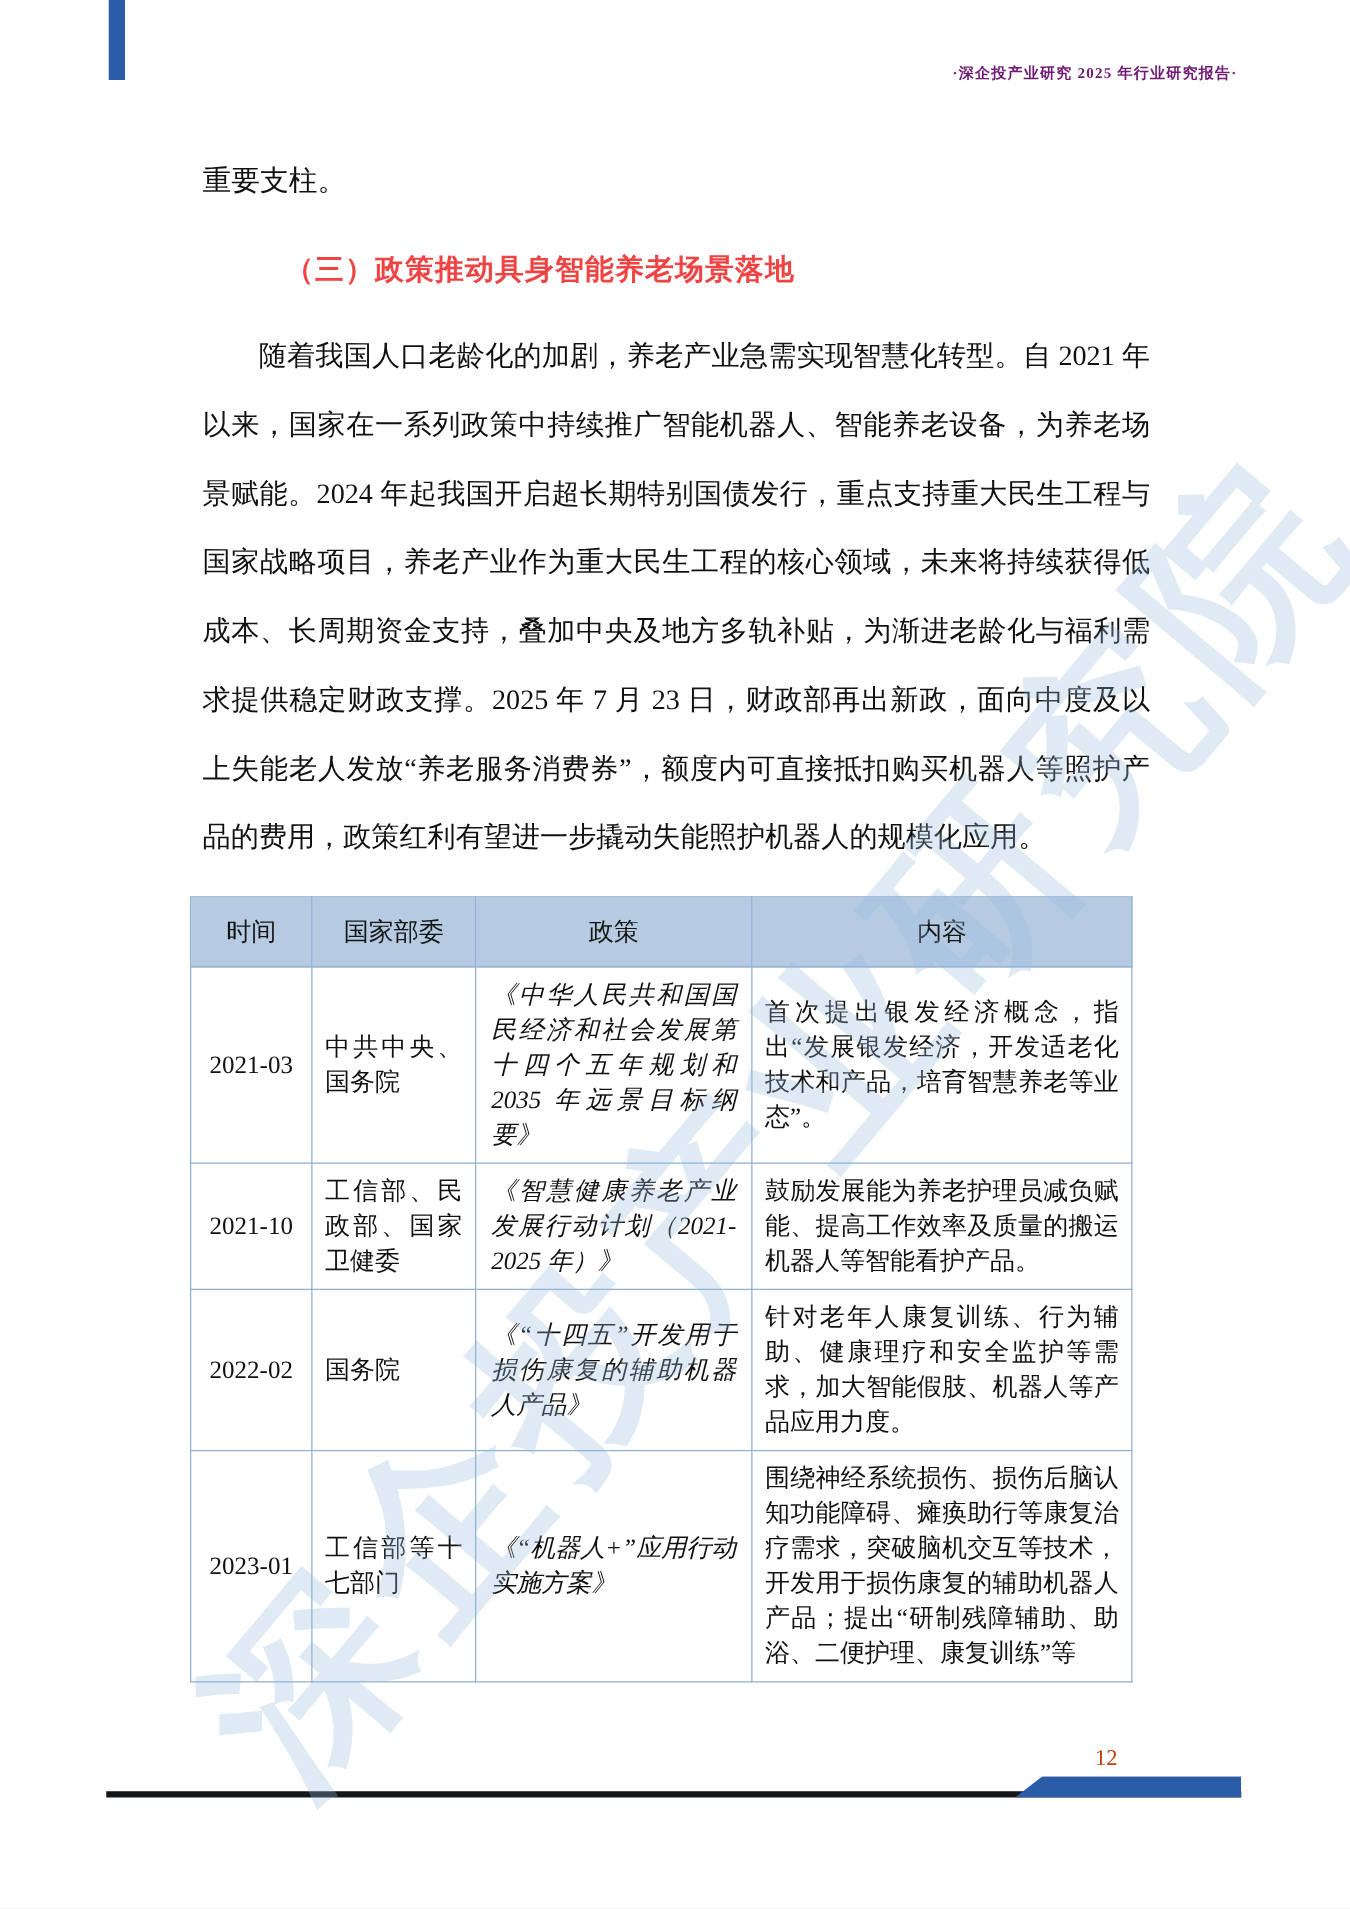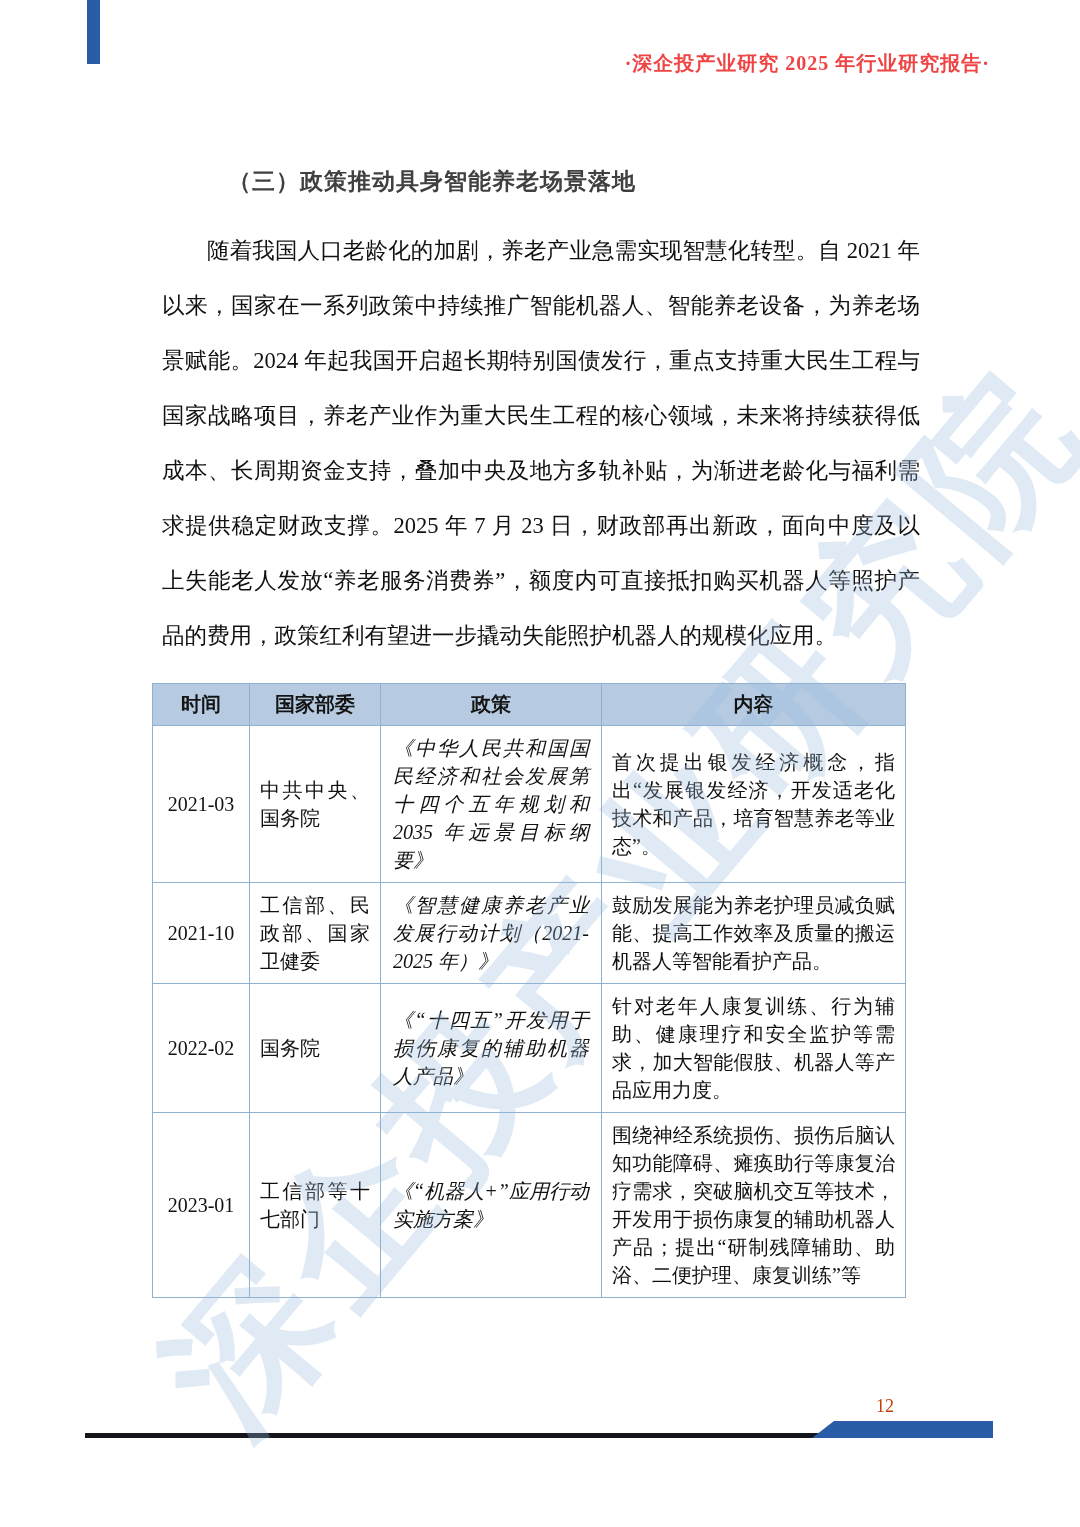--- a/index.html
+++ b/index.html
@@ -18,23 +18,23 @@
   .corner-bar {
     position: absolute;
     left: 87px; top: 0;
     width: 13px; height: 64px;
     background: #2b5ca8;
   }
   
   .header {
     position: absolute;
     top: 50px; right: 90px;
-    font-size: 20px;
-    font-weight: bold;
-    color: #ef4444;
+    font-size: 12px;
+    font-weight: bold;
+    color: #701a75;
     letter-spacing: 1px;
   }
   
   .watermark {
     position: absolute;
     left: 120px; top: 1340px;
     font-size: 155px;
     font-weight: bold;
     letter-spacing: 10px;
     white-space: nowrap;
@@ -53,21 +53,21 @@
     z-index: 2;
   }
   .lead {
     font-size: 23px;
     line-height: 34px;
   }
   .section-heading {
     margin: 38px 0 0 66px;
     font-size: 23px;
     font-weight: bold;
-    color: #404040;
+    color: #ef4444;
     letter-spacing: 1px;
   }
   .body-paragraph {
     margin-top: 26px;
     font-size: 22.5px;
     line-height: 55px;
     text-align: justify;
     text-indent: 2em;
   }
   .table-caption {
@@ -83,22 +83,22 @@
     width: 753px;
     border-collapse: collapse;
     table-layout: fixed;
   }
   .policy-table th, .policy-table td {
     border: 1px solid #8fb0cf;
     font-size: 20px;
   }
   .policy-table th {
     background: #b6cbe1;
-    height: 42px;
-    font-weight: bold;
+    height: 56px;
+    font-weight: normal;
     text-align: center;
     color: #141414;
   }
   .policy-table td {
     line-height: 28px;
     padding: 8px 14px;
     vertical-align: middle;
     text-align: justify;
   }
   col.c-time { width: 97px; }
@@ -145,20 +145,21 @@
   <div class="corner-bar"></div>
 
   <div class="header">
     <span>·深企投产业研究 2025 年行业研究报告·</span>
   </div>
 
   <div class="watermark">深企投产业研究院</div>
 
   <main class="content">
 
+    <p class="lead">重要支柱。</p>
 
     <h2 class="section-heading">（三）政策推动具身智能养老场景落地</h2>
 
     <p class="body-paragraph">随着我国人口老龄化的加剧，养老产业急需实现智慧化转型。自 2021 年以来，国家在一系列政策中持续推广智能机器人、智能养老设备，为养老场景赋能。2024 年起我国开启超长期特别国债发行，重点支持重大民生工程与国家战略项目，养老产业作为重大民生工程的核心领域，未来将持续获得低成本、长周期资金支持，叠加中央及地方多轨补贴，为渐进老龄化与福利需求提供稳定财政支撑。2025 年 7 月 23 日，财政部再出新政，面向中度及以上失能老人发放“养老服务消费券”，额度内可直接抵扣购买机器人等照护产品的费用，政策红利有望进一步撬动失能照护机器人的规模化应用。</p>
 
 
     <table class="policy-table">
       <colgroup>
         <col class="c-time">
           <col class="c-ministry">

